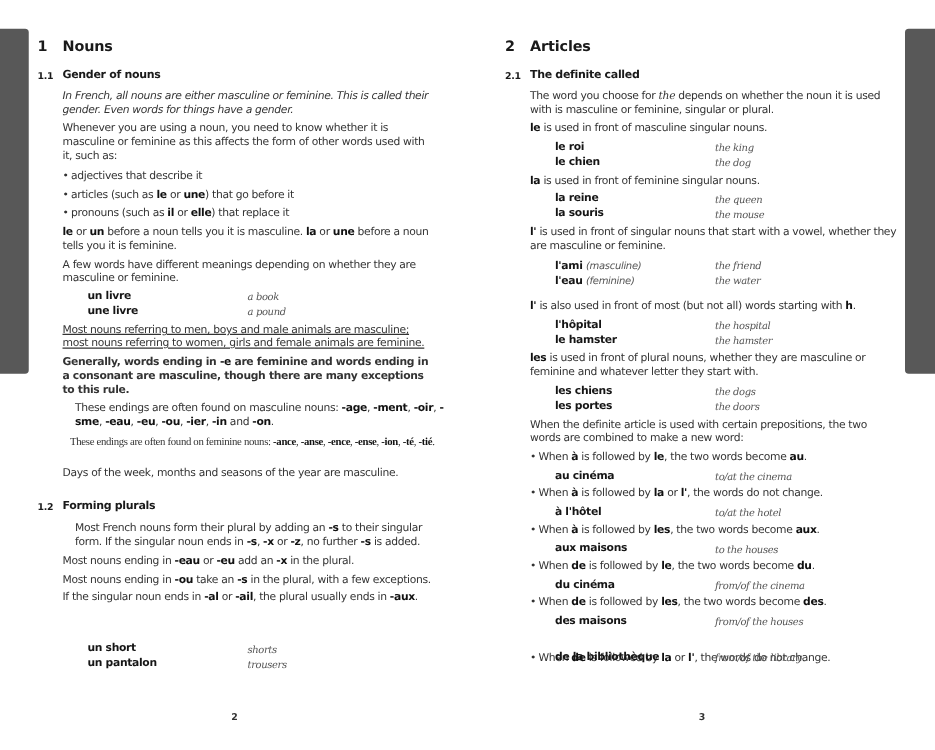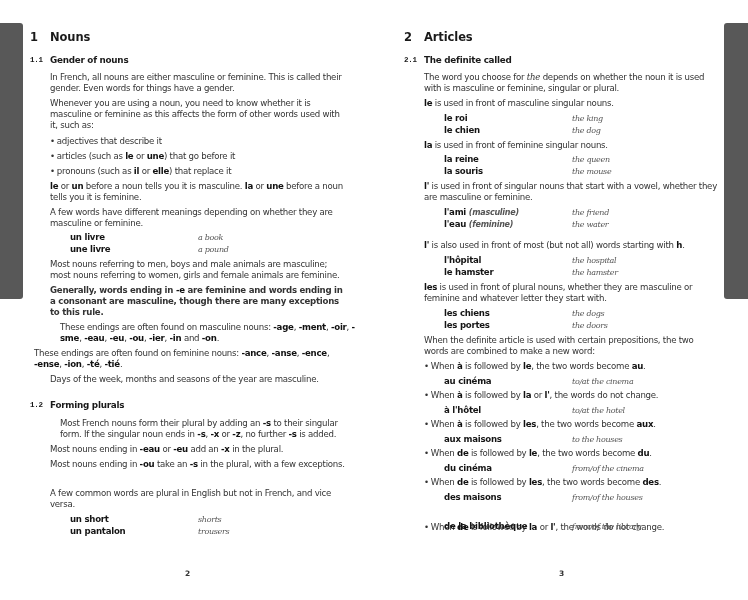--- a/index.html
+++ b/index.html
@@ -14,31 +14,31 @@
   .tab-right { left:724px; top:23px; width:24px; height:276px; border-radius:3px 0 0 3px; }
 
   .page { position:absolute; top:0; width:374px; height:600px; }
   .page-left { left:0; }
   .page-right { left:374px; }
 
   .h1 { position:absolute; font-weight:bold; font-size:11.5px; color:#1a1a1a; letter-spacing:-0.1px; }
   .h1 .num { position:absolute; left:0; width:18px; }
   .h1 .txt { position:absolute; left:20px; white-space:nowrap; }
   .h2 { position:absolute; font-weight:bold; font-size:8.8px; color:#1a1a1a; }
-  .h2 .num { position:absolute; left:0; font-size:7.5px;font-family:Liberation Mono, monospace; }
+  .h2 .num { position:absolute; left:0; font-size:7.5px; }
   .h2 .txt { position:absolute; left:20px; white-space:nowrap; }
 
   .para { position:absolute; width:296px; color:#333; }
   .para b { color:#111; }
   .para i { font-family:"DejaVu Serif", serif; }
   .bullet::before { content:"•"; margin-right:2px; }
 
   .ex { position:absolute; white-space:nowrap; }
   .ex .fr { position:absolute; left:0; font-weight:bold; color:#151515; }
-  .ex .fr i { font-weight:bold; font-style:italic; color:#555; font-size:8px; }
+  .ex .fr i { font-weight:normal; font-style:italic; color:#555; font-size:8px; }
   .ex .en { position:absolute; left:128px; font-style:italic; color:#555; font-size:8px; font-family:"DejaVu Serif", serif; letter-spacing:-0.3px; }
 
   .pnum { position:absolute; top:568px; font-size:7.5px; font-weight:bold; color:#333; }
 </style>
 </head>
 <body>
 
 <div class="tab tab-left"></div>
 <div class="tab tab-right"></div>
 
@@ -46,52 +46,52 @@
   <div class="h1" style="left:30px; top:32px;">
     <span class="num">1</span>
     <span class="txt">Nouns</span>
   </div>
 
   <div class="h2" style="left:30px; top:55px;">
     <span class="num">1.1</span>
     <span class="txt">Gender of nouns</span>
   </div>
 
-  <div class="para" style="left:50px; top:72px;">In French, all nouns are either masculine or feminine. This is called their gender. Even words for things have a gender.</div>
+  <div class="para" style="left:50px; top:72px;font-style:italic;">In French, all nouns are either masculine or feminine. This is called their gender. Even words for things have a gender.</div>
   <div class="para" style="left:50px; top:98px;">Whenever you are using a noun, you need to know whether it is masculine or feminine as this affects the form of other words used with it, such as:</div>
   <div class="para bullet" style="left:50px; top:136px;"><span>adjectives that describe it</span></div>
   <div class="para bullet" style="left:50px; top:166px;">pronouns (such as <b>il</b> or <b>elle</b>) that replace it</div>
   <div class="para bullet" style="left:50px; top:151px;">articles (such as <b>le</b> or <b>une</b>) that go before it</div>
   <div class="para" style="left:50px; top:181px;"><b>le</b> or <b>un</b> before a noun tells you it is masculine. <b>la</b> or <b>une</b> before a noun tells you it is feminine.</div>
   <div class="para" style="left:50px; top:207px;">A few words have different meanings depending on whether they are masculine or feminine.</div>
 
   <div class="ex" style="left:70px; top:232px;">
     <span class="fr">un livre</span>
     <span class="en">a book</span>
   </div>
   <div class="ex" style="left:70px; top:244px;">
     <span class="fr">une livre</span>
     <span class="en">a pound</span>
   </div>
 
-  <div class="para" style="left:50px; top:259px;">Most nouns referring to men, boys and male animals are masculine; most nouns referring to women, girls and female animals are feminine.</div>
+  <div class="para" style="left:50px; top:259px;text-decoration:underline;">Most nouns referring to men, boys and male animals are masculine; most nouns referring to women, girls and female animals are feminine.</div>
   <div class="para" style="left:50px; top:285px;font-weight:bold;">Generally, words ending in <b>-e</b> are feminine and words ending in a consonant are masculine, though there are many exceptions to this rule.</div>
   <div class="para" style="left:60px; top:322px;">These endings are often found on masculine nouns: <b>-age</b>, <b>-ment</b>, <b>-oir</b>, <b>-sme</b>, <b>-eau</b>, <b>-eu</b>, <b>-ou</b>, <b>-ier</b>, <b>-in</b> and <b>-on</b>.</div>
-  <div class="para" style="left:34px; top:348px;">These endings are often found on feminine nouns: <b>-ance</b>, <b>-anse</b>, <b>-ence</b>, <b>-ense</b>, <b>-ion</b>, <b>-té</b>, <b>-tié</b>.</div>
+  <div class="para" style="left:56px; top:348px;font-family:Liberation Serif, serif;">These endings are often found on feminine nouns: <b>-ance</b>, <b>-anse</b>, <b>-ence</b>, <b>-ense</b>, <b>-ion</b>, <b>-té</b>, <b>-tié</b>.</div>
   <div class="para" style="left:50px; top:374px;">Days of the week, months and seasons of the year are masculine.</div>
 
   <div class="h2" style="left:30px; top:400px;">
     <span class="num">1.2</span>
     <span class="txt">Forming plurals</span>
   </div>
 
   <div class="para" style="left:50px; top:418px;margin-left:10px;">Most French nouns form their plural by adding an <b>-s</b> to their singular form. If the singular noun ends in <b>-s</b>, <b>-x</b> or <b>-z</b>, no further <b>-s</b> is added.</div>
   <div class="para" style="left:50px; top:444px;">Most nouns ending in <b>-eau</b> or <b>-eu</b> add an <b>-x</b> in the plural.</div>
   <div class="para" style="left:50px; top:459px;">Most nouns ending in <b>-ou</b> take an <b>-s</b> in the plural, with a few exceptions.</div>
-  <div class="para" style="left:50px; top:488px;">A few common words are plural in English but not in French, and vice versa.</div>
+  <div class="para" style="left:50px; top:473px;">If the singular noun ends in <b>-al</b> or <b>-ail</b>, the plural usually ends in <b>-aux</b>.</div>
 
   <div class="ex" style="left:70px; top:514px;">
     <span class="fr">un short</span>
     <span class="en">shorts</span>
   </div>
   <div class="ex" style="left:70px; top:526px;">
     <span class="fr">un pantalon</span>
     <span class="en">trousers</span>
   </div>
 

